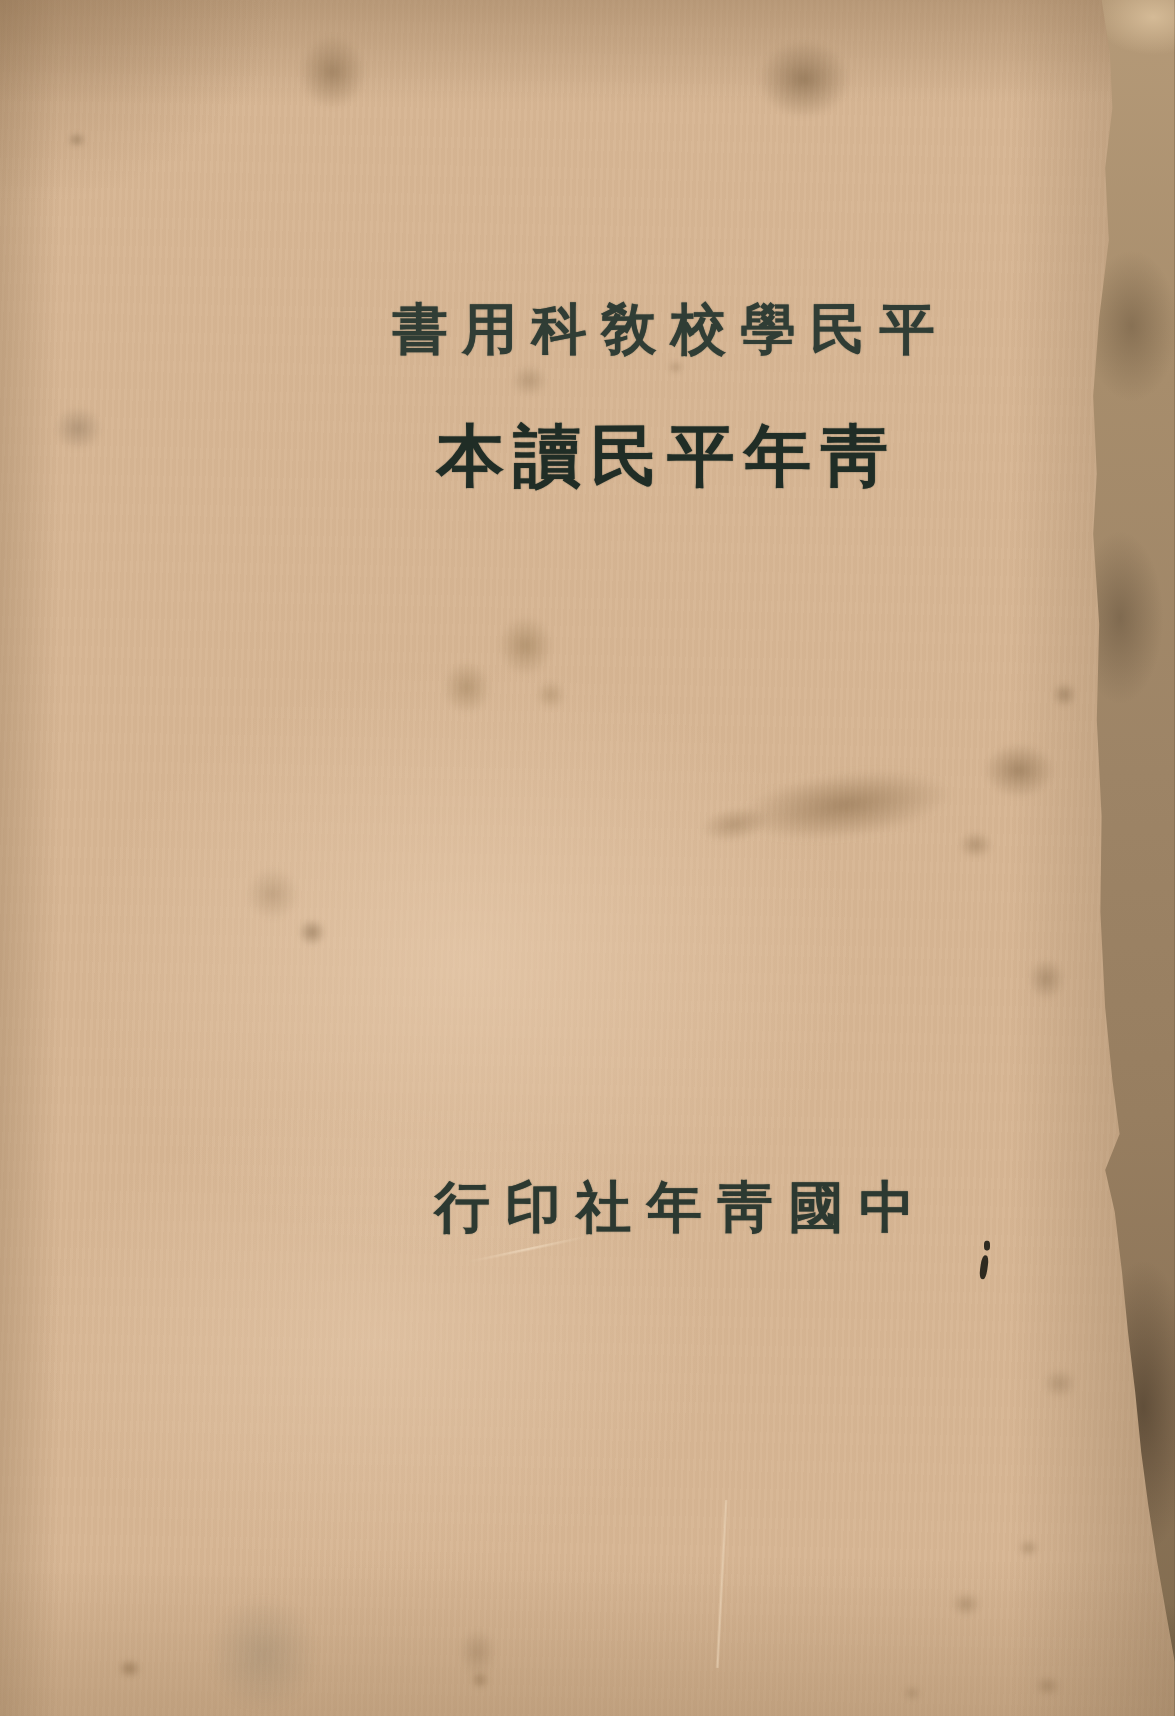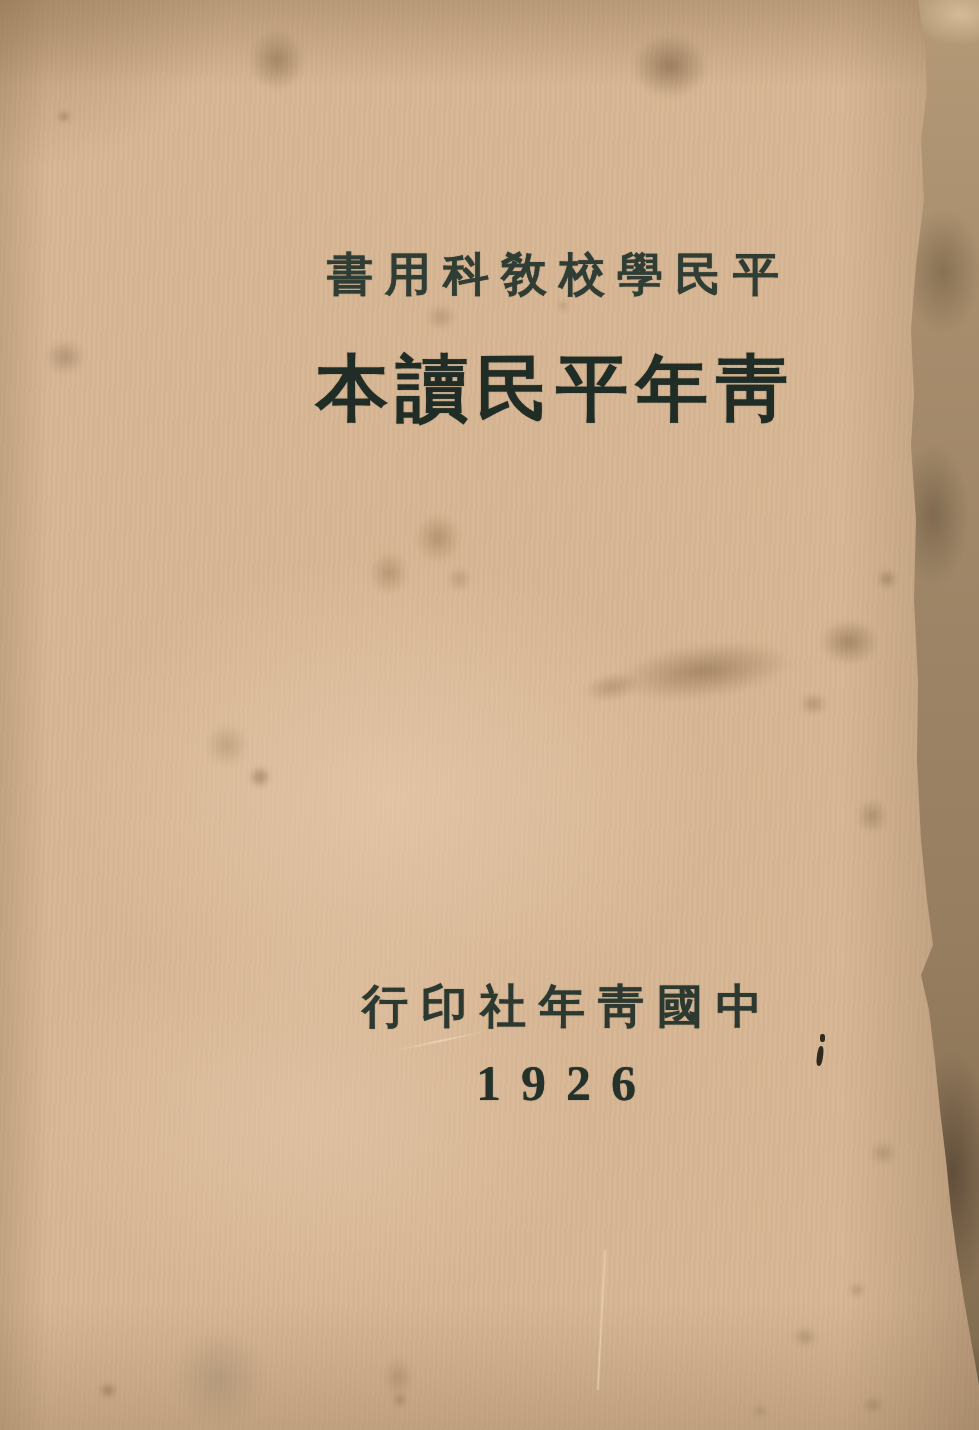--- a/index.html
+++ b/index.html
@@ -43,21 +43,21 @@
       #d7b694;
     filter:drop-shadow(2px 0 1px rgba(248,234,206,.55)) drop-shadow(6px 2px 5px rgba(70,52,33,.5));
   }
   
   .txt{position:absolute;line-height:1;white-space:nowrap;transform:translateX(-50%);}
   .series{
     left:553px;top:252px;font-size:46px;letter-spacing:12px;text-indent:12px;
     font-weight:600;color:#303d35;text-shadow:0 0 1px rgba(48,61,53,.8);
   }
   .title{
-    left:552px;top:352px;font-size:72px;letter-spacing:8px;text-indent:8px;
+    left:552px;top:352px;font-size:56px;letter-spacing:8px;text-indent:8px;
     font-family:"Liberation Sans", sans-serif;font-weight:900;color:#202d26;
     text-shadow:0 0 1px rgba(32,45,38,.9);
   }
   .volume{
     left:528px;top:488px;font-size:47px;letter-spacing:32px;text-indent:32px;
     font-weight:600;color:#2f3c34;text-shadow:0 0 1px rgba(47,60,52,.8);
   }
   .publisher{
     left:562px;top:984px;font-size:46px;letter-spacing:13px;text-indent:13px;
     font-weight:600;color:#2c3931;text-shadow:0 0 1px rgba(44,57,49,.8);font-family:Liberation Serif, serif;
@@ -119,16 +119,15 @@
 
     <div class="inkmark" style="left:820px;top:1034px;width:5px;height:8px;"></div>
     <div class="inkmark" style="left:817px;top:1046px;width:6px;height:20px;transform:rotate(8deg)"></div>
 
     <div class="crease" style="left:390px;top:1040px;width:100px;height:2px;transform:rotate(-12deg)"></div>
     <div class="crease" style="left:600px;top:1250px;width:3px;height:140px;transform:rotate(3deg)"></div>
 
     <div class="txt series">書用科敎校學民平</div>
     <div class="txt title">本讀民平年靑</div>
     <div class="txt publisher">行印社年靑國中</div>
-    <div class="txt year">1926</div>
   </div>
 
 </div>
 
 </body></html>

